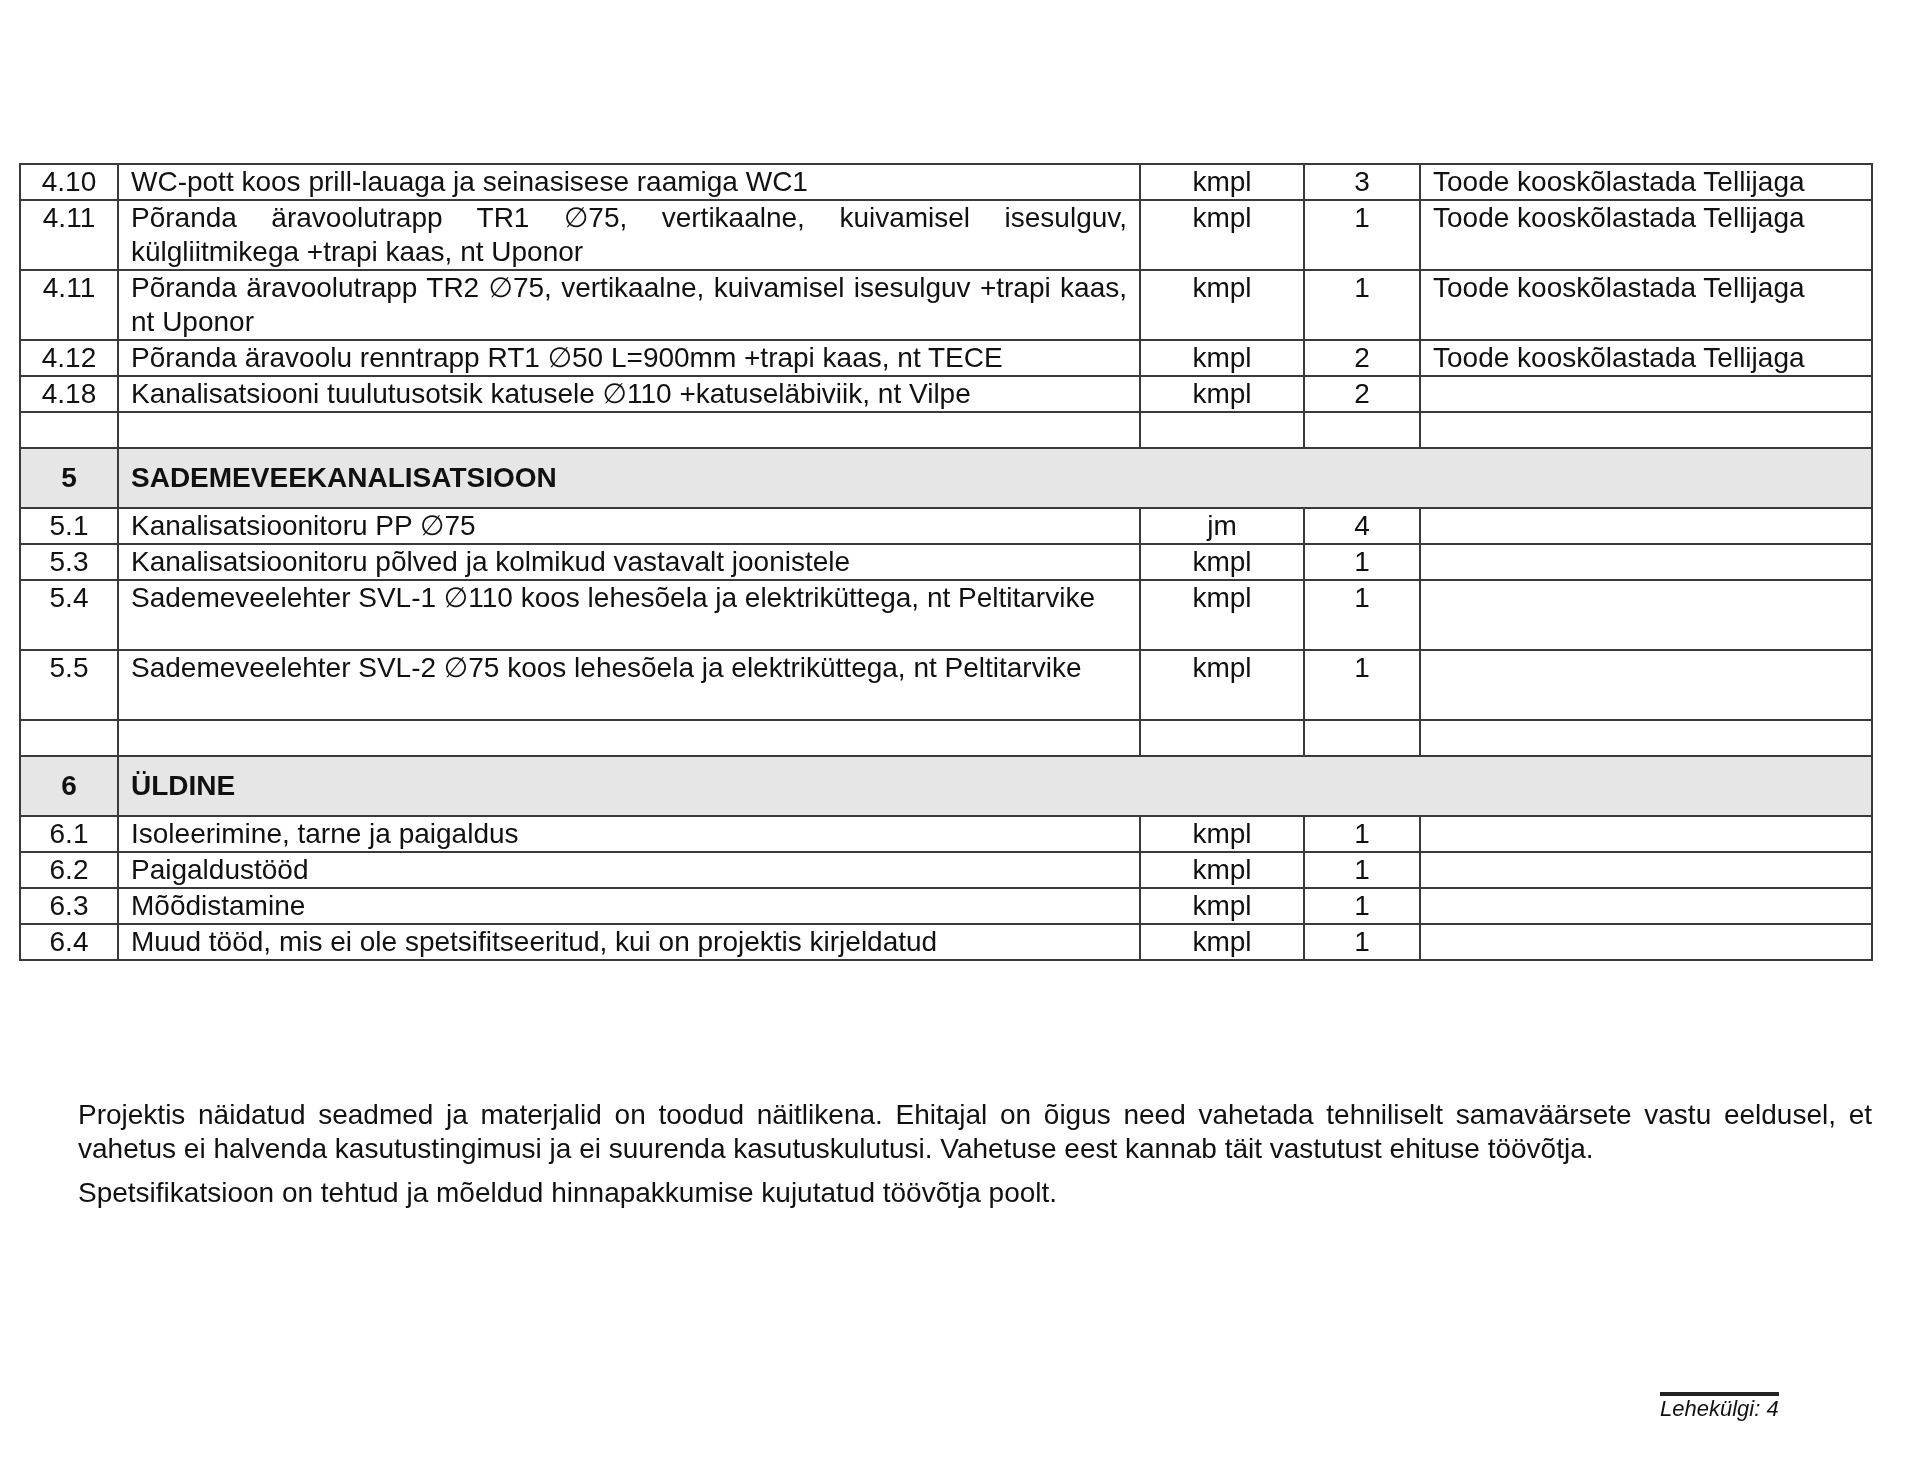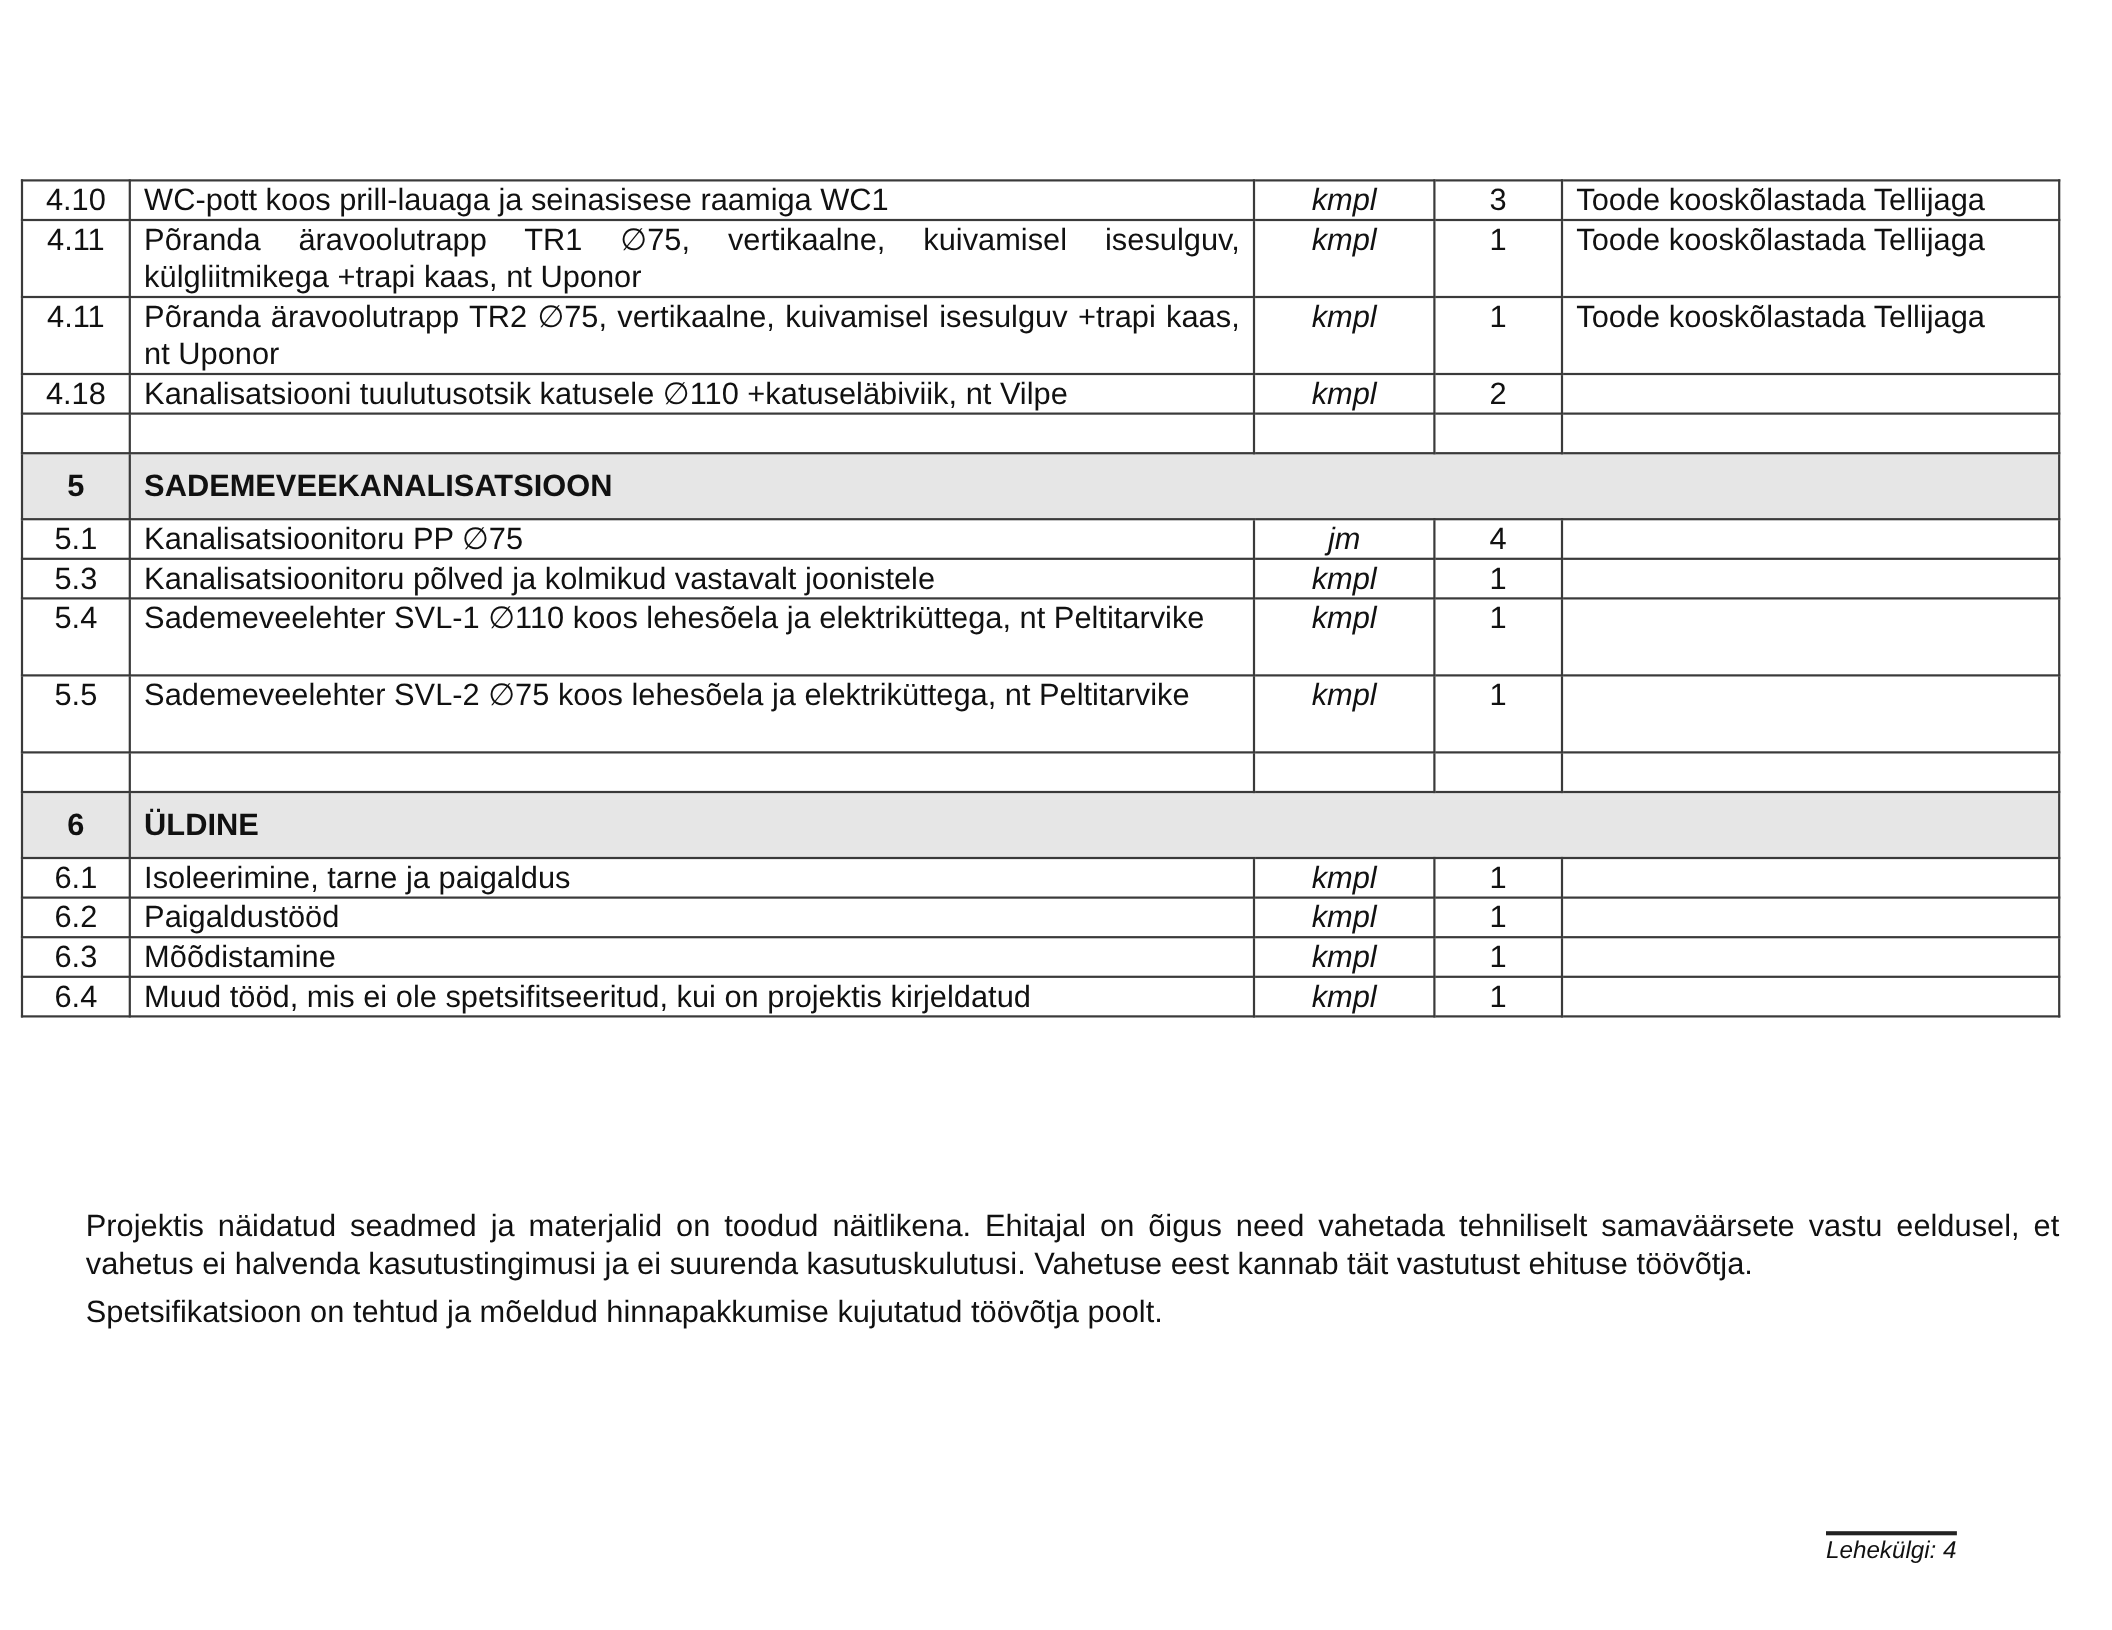--- a/index.html
+++ b/index.html
@@ -4,21 +4,21 @@
 <style>
   html, body { margin: 0; padding: 0; background: #ffffff; }
   body { width: 1920px; height: 1482px; position: relative; overflow: hidden;
          font-family: "Liberation Sans", sans-serif; color: #111; }
   .spec-table { position: absolute; left: 19px; top: 163px; width: 1854px;
                 border-collapse: collapse; table-layout: fixed; font-size: 28px; }
   .spec-table td { border: 2px solid #3a3a3a; padding: 0 12px; vertical-align: top;
                    line-height: 34px; height: 34px; }
   .col-nr { width: 72px; text-align: center; }
   .col-desc { width: 996px; text-align: justify; text-align-last: left; }
-  .col-unit { width: 138px; text-align: center; font-style: italic; }
+  .col-unit { width: 138px; text-align: center; }
   .col-qty { width: 90px; text-align: center; }
   .col-note { text-align: left; }
   tr.two-line td { height: 68px; }
   tr.empty td { height: 34px; }
   tr.section td { background: #e6e6e6; font-weight: bold; height: 58px;
                   vertical-align: middle; }
   tr.section td.sec-rest { border-left: none; }
   tr.section td.sec-title { border-right: none; }
   .notes { position: absolute; left: 78px; top: 1098px; width: 1794px; font-size: 28px;
            line-height: 34px; text-align: justify; }
@@ -46,20 +46,27 @@
       <td class="col-desc">Põranda äravoolutrapp TR1 ∅75, vertikaalne, kuivamisel isesulguv, külgliitmikega +trapi kaas, nt Uponor</td>
       <td class="col-unit">kmpl</td>
       <td class="col-qty">1</td>
       <td class="col-note">Toode kooskõlastada Tellijaga</td>
     </tr>
     <tr class="two-line">
       <td class="col-nr">4.11</td>
       <td class="col-desc">Põranda äravoolutrapp TR2 ∅75, vertikaalne, kuivamisel isesulguv +trapi kaas, nt Uponor</td>
       <td class="col-unit">kmpl</td>
       <td class="col-qty">1</td>
+      <td class="col-note">Toode kooskõlastada Tellijaga</td>
+    </tr>
+    <tr>
+      <td class="col-nr">4.12</td>
+      <td class="col-desc">Põranda äravoolu renntrapp RT1 ∅50 L=900mm +trapi kaas, nt TECE</td>
+      <td class="col-unit">kmpl</td>
+      <td class="col-qty">2</td>
       <td class="col-note">Toode kooskõlastada Tellijaga</td>
     </tr>
     <tr>
       <td class="col-nr">4.18</td>
       <td class="col-desc">Kanalisatsiooni tuulutusotsik katusele ∅110 +katuseläbiviik, nt Vilpe</td>
       <td class="col-unit">kmpl</td>
       <td class="col-qty">2</td>
       <td class="col-note"></td>
     </tr>
     <tr class="empty">

